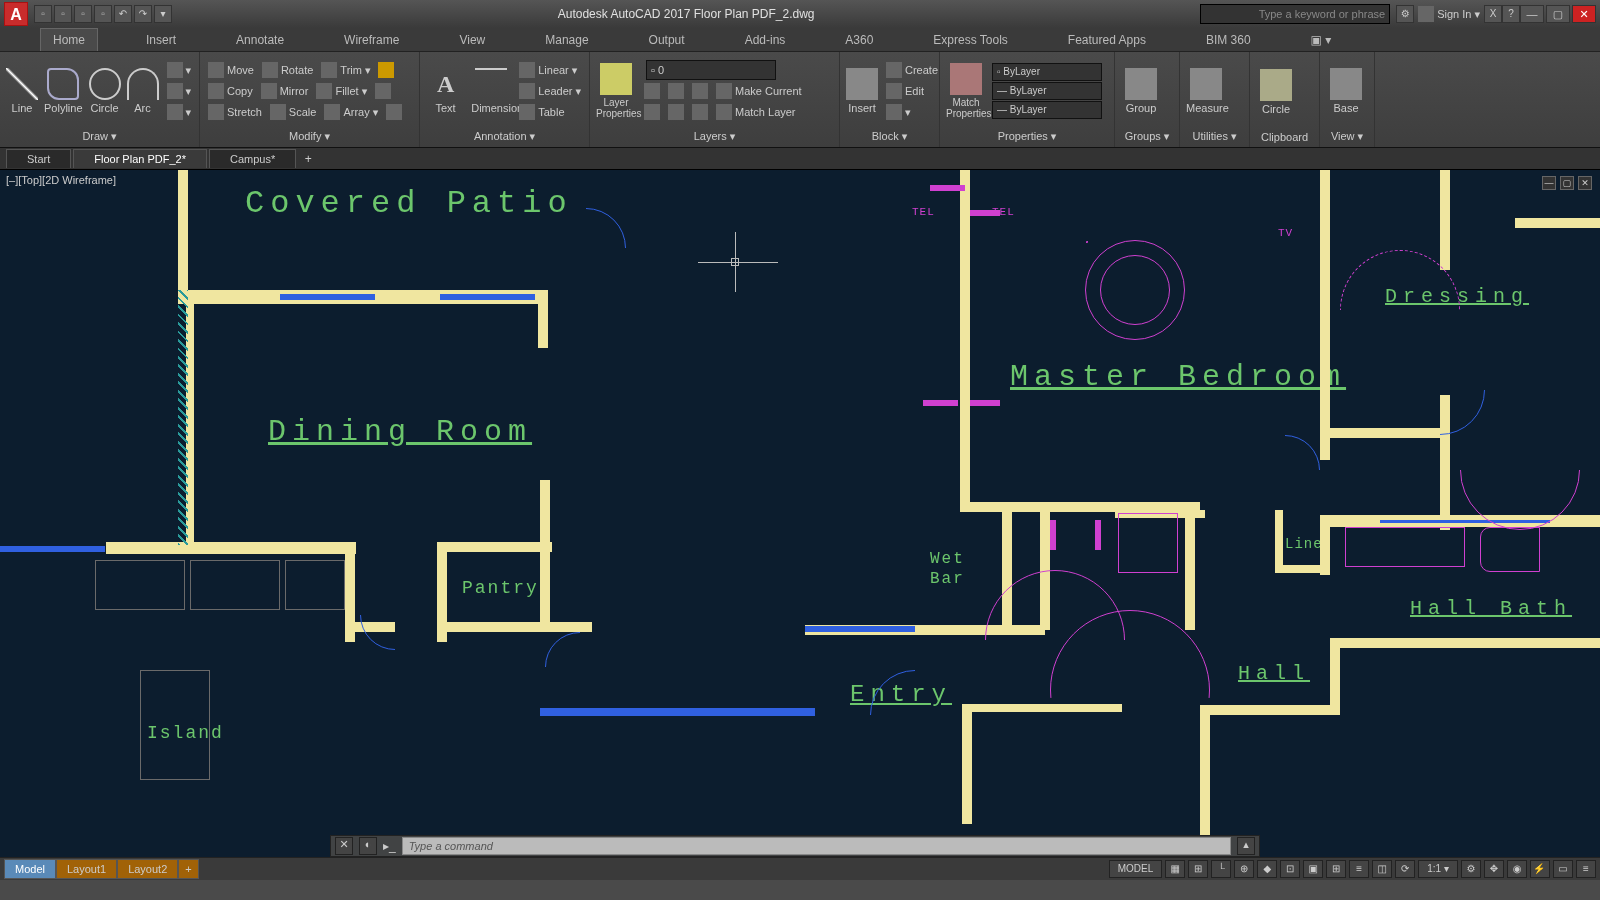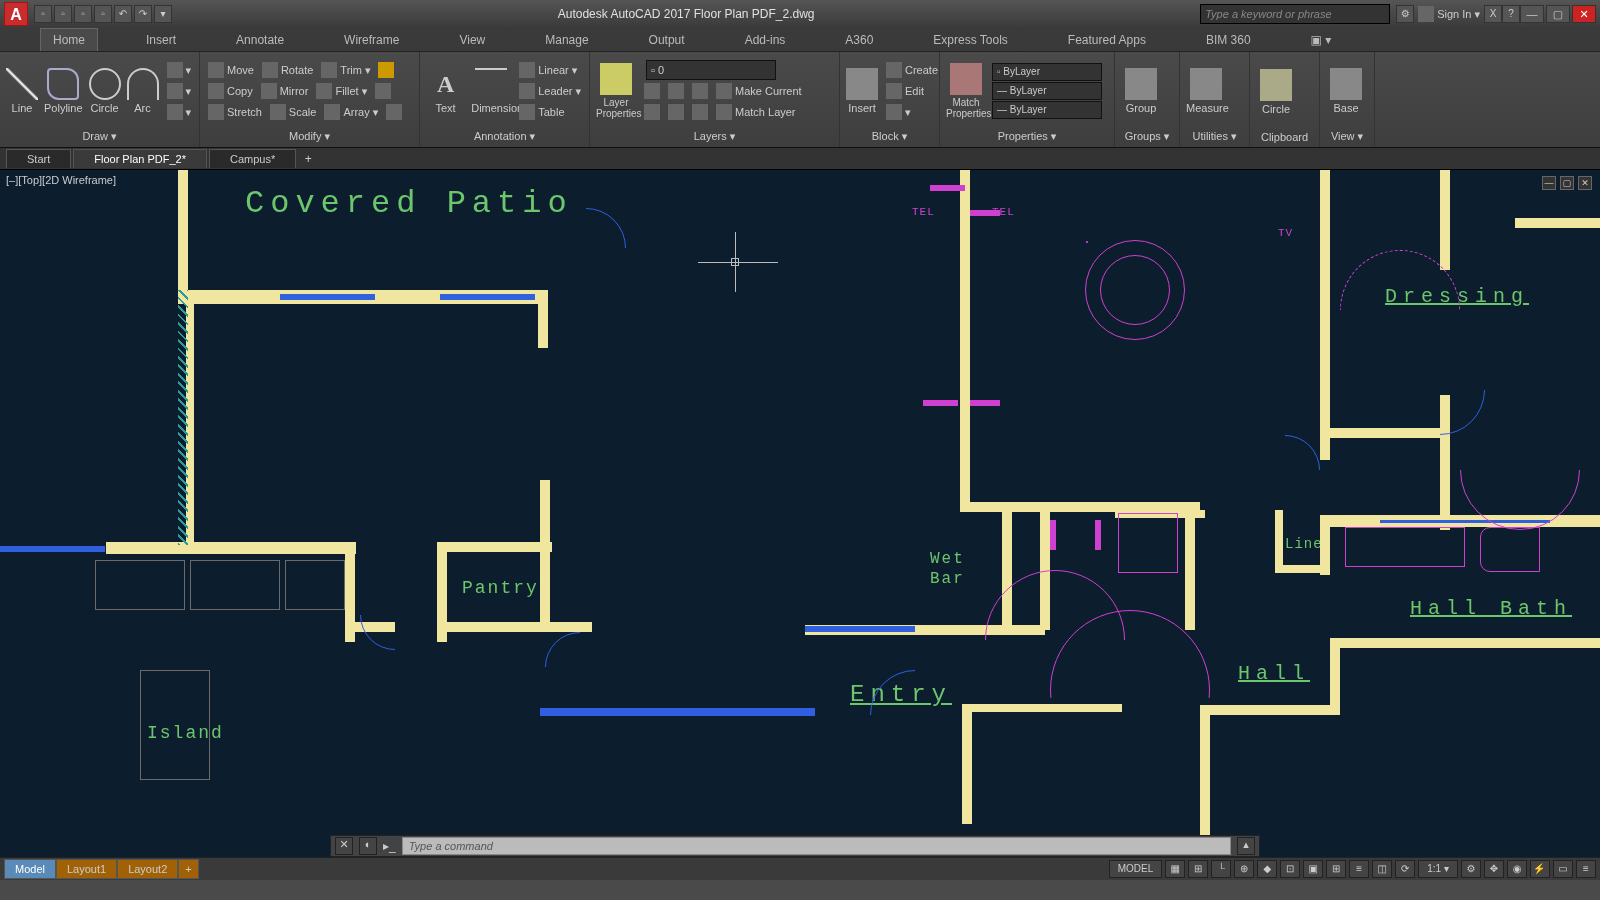--- a/index.html
+++ b/index.html
@@ -4,21 +4,21 @@
 <style>
 * { margin:0; padding:0; box-sizing:border-box; font-family:"Segoe UI",Tahoma,sans-serif; }
 body { background:#4a4a4a; width:1600px; height:900px; overflow:hidden; font-size:12px; color:#ccc; }
 
 
 .title-bar { height:28px; background:linear-gradient(to bottom,#555,#3a3a3a); display:flex; align-items:center; padding:0 4px; }
 .app-logo { width:24px; height:24px; background:#c92c2c; font-weight:bold; text-align:center; line-height:24px; font-size:16px; color:#fff; border:1px solid #a11; }
 .qat { display:flex; gap:2px; margin-left:6px; }
 .qat-btn { width:18px; height:18px; background:#555; border:1px solid #333; font-size:10px; text-align:center; line-height:16px; cursor:pointer; }
 .title-text { flex:1; text-align:center; color:#e0e0e0; font-size:12px; }
-.search-box { width:190px; height:20px; background:#333; border:1px solid #000; padding:0 4px; color:#888; font-style:italic; font-size:11px; line-height:18px; }
+.search-box { width:190px; height:20px; background:#333; border:1px solid #000; padding:0 4px; color:#888; font-size:11px; line-height:18px;text-align:right; }
 .win-btns { display:flex; gap:2px; margin-left:auto; }
 .win-btn { width:24px; height:18px; background:#555; border:1px solid #333; text-align:center; line-height:16px; font-size:11px; cursor:pointer; }
 .win-btn.close { background:#c22; color:#fff; }
 
 
 .ribbon-tabs { height:24px; background:#3a3a3a; display:flex; align-items:end; padding-left:4px; border-bottom:1px solid #222; }
 .rtab { padding:4px 12px 4px; color:#bbb; cursor:pointer; font-size:12px;margin-left:36px; }
 .rtab.active { background:#4a4a4a; border:1px solid #666; border-bottom:none; }
 
 
@@ -386,20 +386,22 @@
     <div class="vctrl">—</div>
     <div class="vctrl">▢</div>
     <div class="vctrl">✕</div>
   </div>
 
   <div class="crosshair-v" style="left:735px;top:62px"></div>
   <div class="crosshair-h" style="left:698px;top:92px"></div>
   <div class="crosshair-box" style="left:731px;top:88px"></div>
 
   <div class="room" style="left:245px;top:15px;font-size:32px">Covered  Patio</div>
+  <div class="room ul" style="left:268px;top:245px;font-size:30px">Dining  Room</div>
+  <div class="room ul" style="left:1010px;top:190px;font-size:30px">Master  Bedroom</div>
   <div class="room" style="left:462px;top:408px;font-size:18px;letter-spacing:2px">Pantry</div>
   <div class="room" style="left:930px;top:380px;font-size:16px;letter-spacing:2px">Wet</div>
   <div class="room" style="left:930px;top:400px;font-size:16px;letter-spacing:2px">Bar</div>
   <div class="room ul" style="left:850px;top:511px;font-size:24px">Entry</div>
   <div class="room ul" style="left:1385px;top:115px;font-size:20px">Dressing</div>
   <div class="room" style="left:1285px;top:366px;font-size:14px;letter-spacing:1px">Linen</div>
   <div class="room ul" style="left:1410px;top:427px;font-size:20px">Hall  Bath</div>
   <div class="room ul" style="left:1238px;top:492px;font-size:20px">Hall</div>
   <div class="room" style="left:147px;top:553px;font-size:18px;letter-spacing:2px">Island</div>
 

